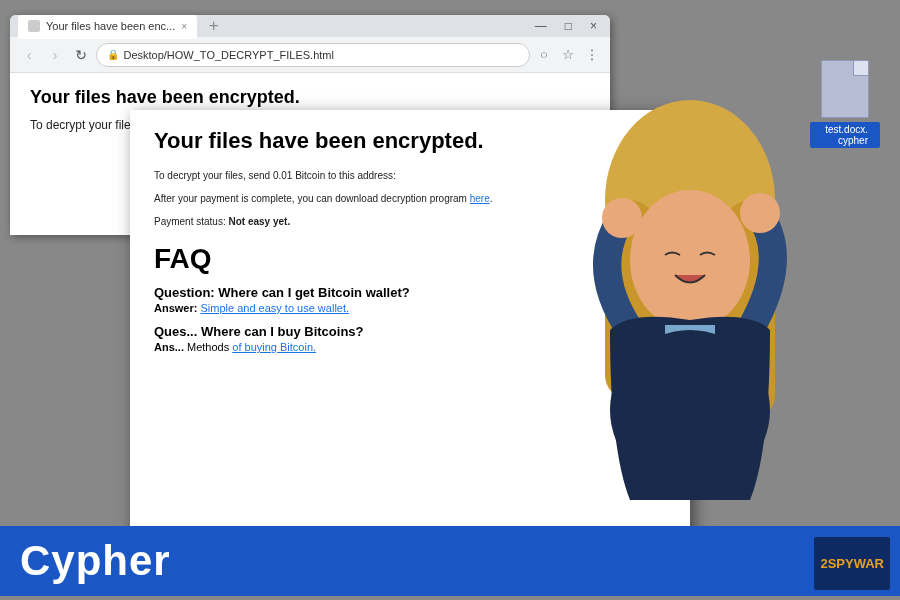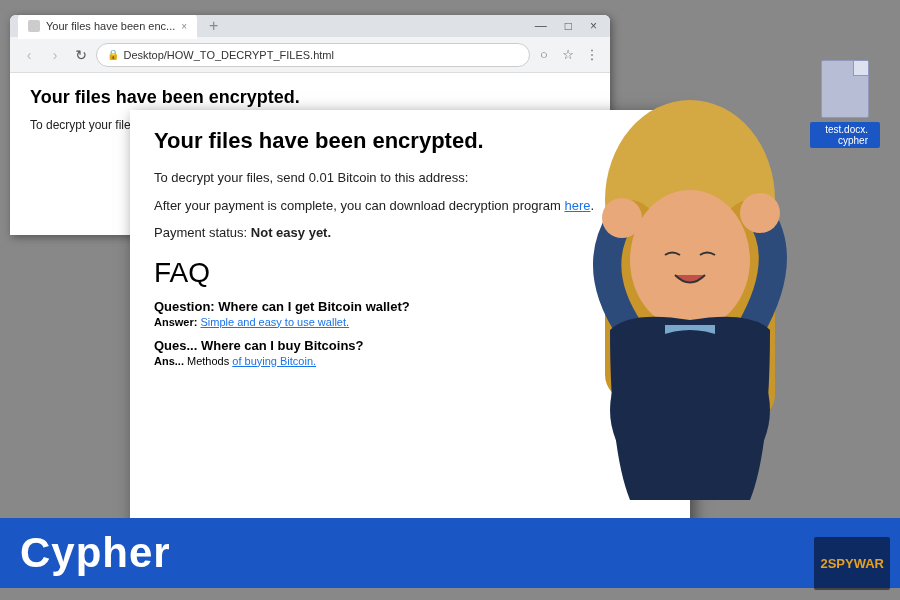--- a/index.html
+++ b/index.html
@@ -216,55 +216,55 @@
     }
 
     .chrome-content-front h1 {
       font-size: 22px;
       font-weight: bold;
       margin-bottom: 14px;
       color: #000;
     }
 
     .chrome-content-front p {
-      font-size: 13px;
+      font-size: 10px;
       color: #222;
       margin-bottom: 8px;
       line-height: 1.5;
     }
 
     .chrome-content-front a {
       color: #1a73e8;
       text-decoration: underline;
     }
 
     .chrome-content-front h2 {
       font-size: 28px;
-      font-weight: normal;
+      font-weight: bold;
       margin: 14px 0 10px 0;
       color: #000;
     }
 
     .chrome-content-front .faq-q {
       font-size: 13px;
       font-weight: bold;
       color: #000;
       margin-bottom: 2px;
     }
 
     .chrome-content-front .faq-a {
       font-size: 11px;
       color: #000;
       margin-bottom: 10px;
     }
 
     
     .blue-banner {
       position: absolute;
-      bottom: 12px;
+      bottom: 4px;
       left: 0;
       right: 0;
       height: 70px;
       background: #1a56c4;
       z-index: 10;
       display: flex;
       align-items: center;
       padding: 9px 20px;
       gap: 0;
     }

